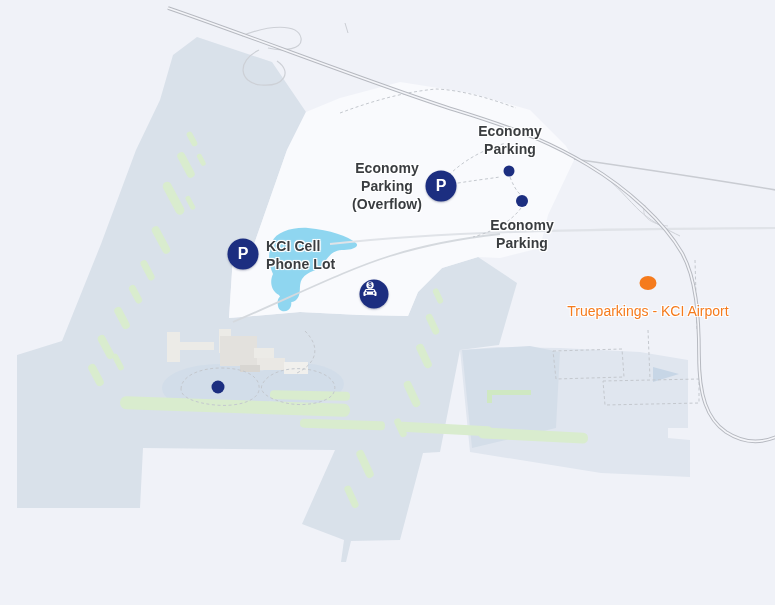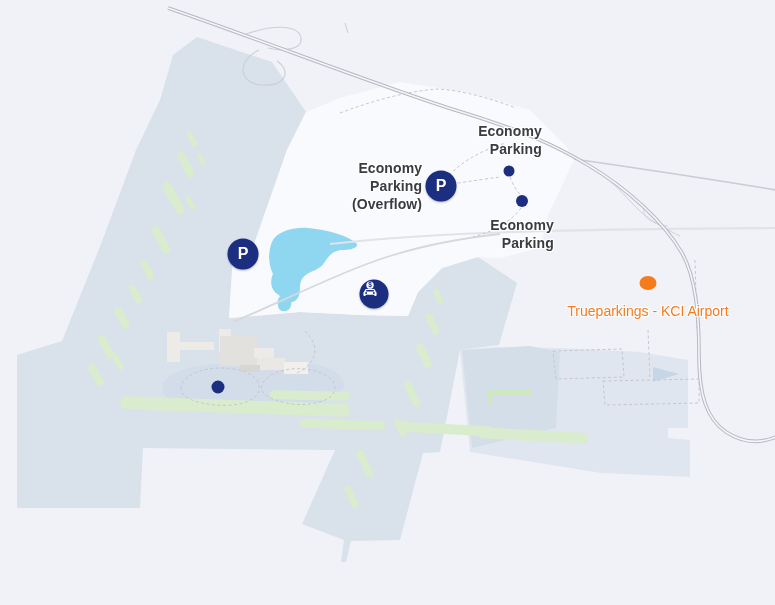--- a/index.html
+++ b/index.html
@@ -19,21 +19,21 @@
   .dot.d12{width:12px;height:12px;}
   .dot.d13{width:13px;height:13px;}
   .orange-dot{position:absolute;transform:translate(-50%,-50%);width:17px;height:14px;
               background:#f57b1d;border-radius:50%;}
 
   
   .map-label{position:absolute;font-weight:bold;font-size:14px;line-height:18px;
              color:#3a3d40;white-space:nowrap;letter-spacing:.1px;
              text-shadow:-1px -1px 0 #fff,1px -1px 0 #fff,-1px 1px 0 #fff,1px 1px 0 #fff,
                          0 0 3px #fff;}
-  .map-label.center{transform:translateX(-50%);text-align:right;}
+  .map-label.center{transform:translateX(-50%);text-align:center;}
   .map-label.left{text-align:left;}
   .poi-label{position:absolute;transform:translateX(-50%);font-size:14px;line-height:24px;
              color:#f57b1d;white-space:nowrap;
              text-shadow:-1px -1px 0 #fff,1px -1px 0 #fff,-1px 1px 0 #fff,1px 1px 0 #fff;}
 </style>
 </head>
 <body>
 
 <div class="stage">
 
@@ -159,20 +159,24 @@
 
   <div class="dot d12" style="left:522px;top:201px"></div>
   <div class="map-label center" style="left:522px;top:216px">
     <div>Economy</div>
     <div>Parking</div>
   </div>
 
   <div class="marker p-marker" style="left:243px;top:254px">
     <span class="p-letter">P</span>
   </div>
+  <div class="map-label left" style="left:266px;top:237px">
+    <div>KCI Cell</div>
+    <div>Phone Lot</div>
+  </div>
 
   <div class="marker car-marker" style="left:374px;top:294px">
     <svg viewBox="0 0 24 24" width="21" height="21">
       <circle cx="12" cy="6.5" r="4.2" fill="#ffffff"></circle>
       <text x="12" y="9" text-anchor="middle" font-size="7.5" font-weight="bold" fill="#1c2e80">$</text>
       <path fill="#ffffff" d="M5.5,13.6 L6.4,11.8 C6.7,11.2 7.3,10.8 8,10.8 L16,10.8 C16.7,10.8 17.3,11.2 17.6,11.8
                L18.5,13.6 C19.1,13.9 19.5,14.5 19.5,15.2 L19.5,18 C19.5,18.5 19.1,18.9 18.6,18.9 L17.8,18.9
                C17.3,18.9 16.9,18.5 16.9,18 L16.9,17.5 L7.1,17.5 L7.1,18 C7.1,18.5 6.7,18.9 6.2,18.9 L5.4,18.9
                C4.9,18.9 4.5,18.5 4.5,18 L4.5,15.2 C4.5,14.5 4.9,13.9 5.5,13.6 Z"></path>
       <rect x="7.4" y="11.9" width="9.2" height="1.9" rx="0.9" fill="#1c2e80"></rect>

